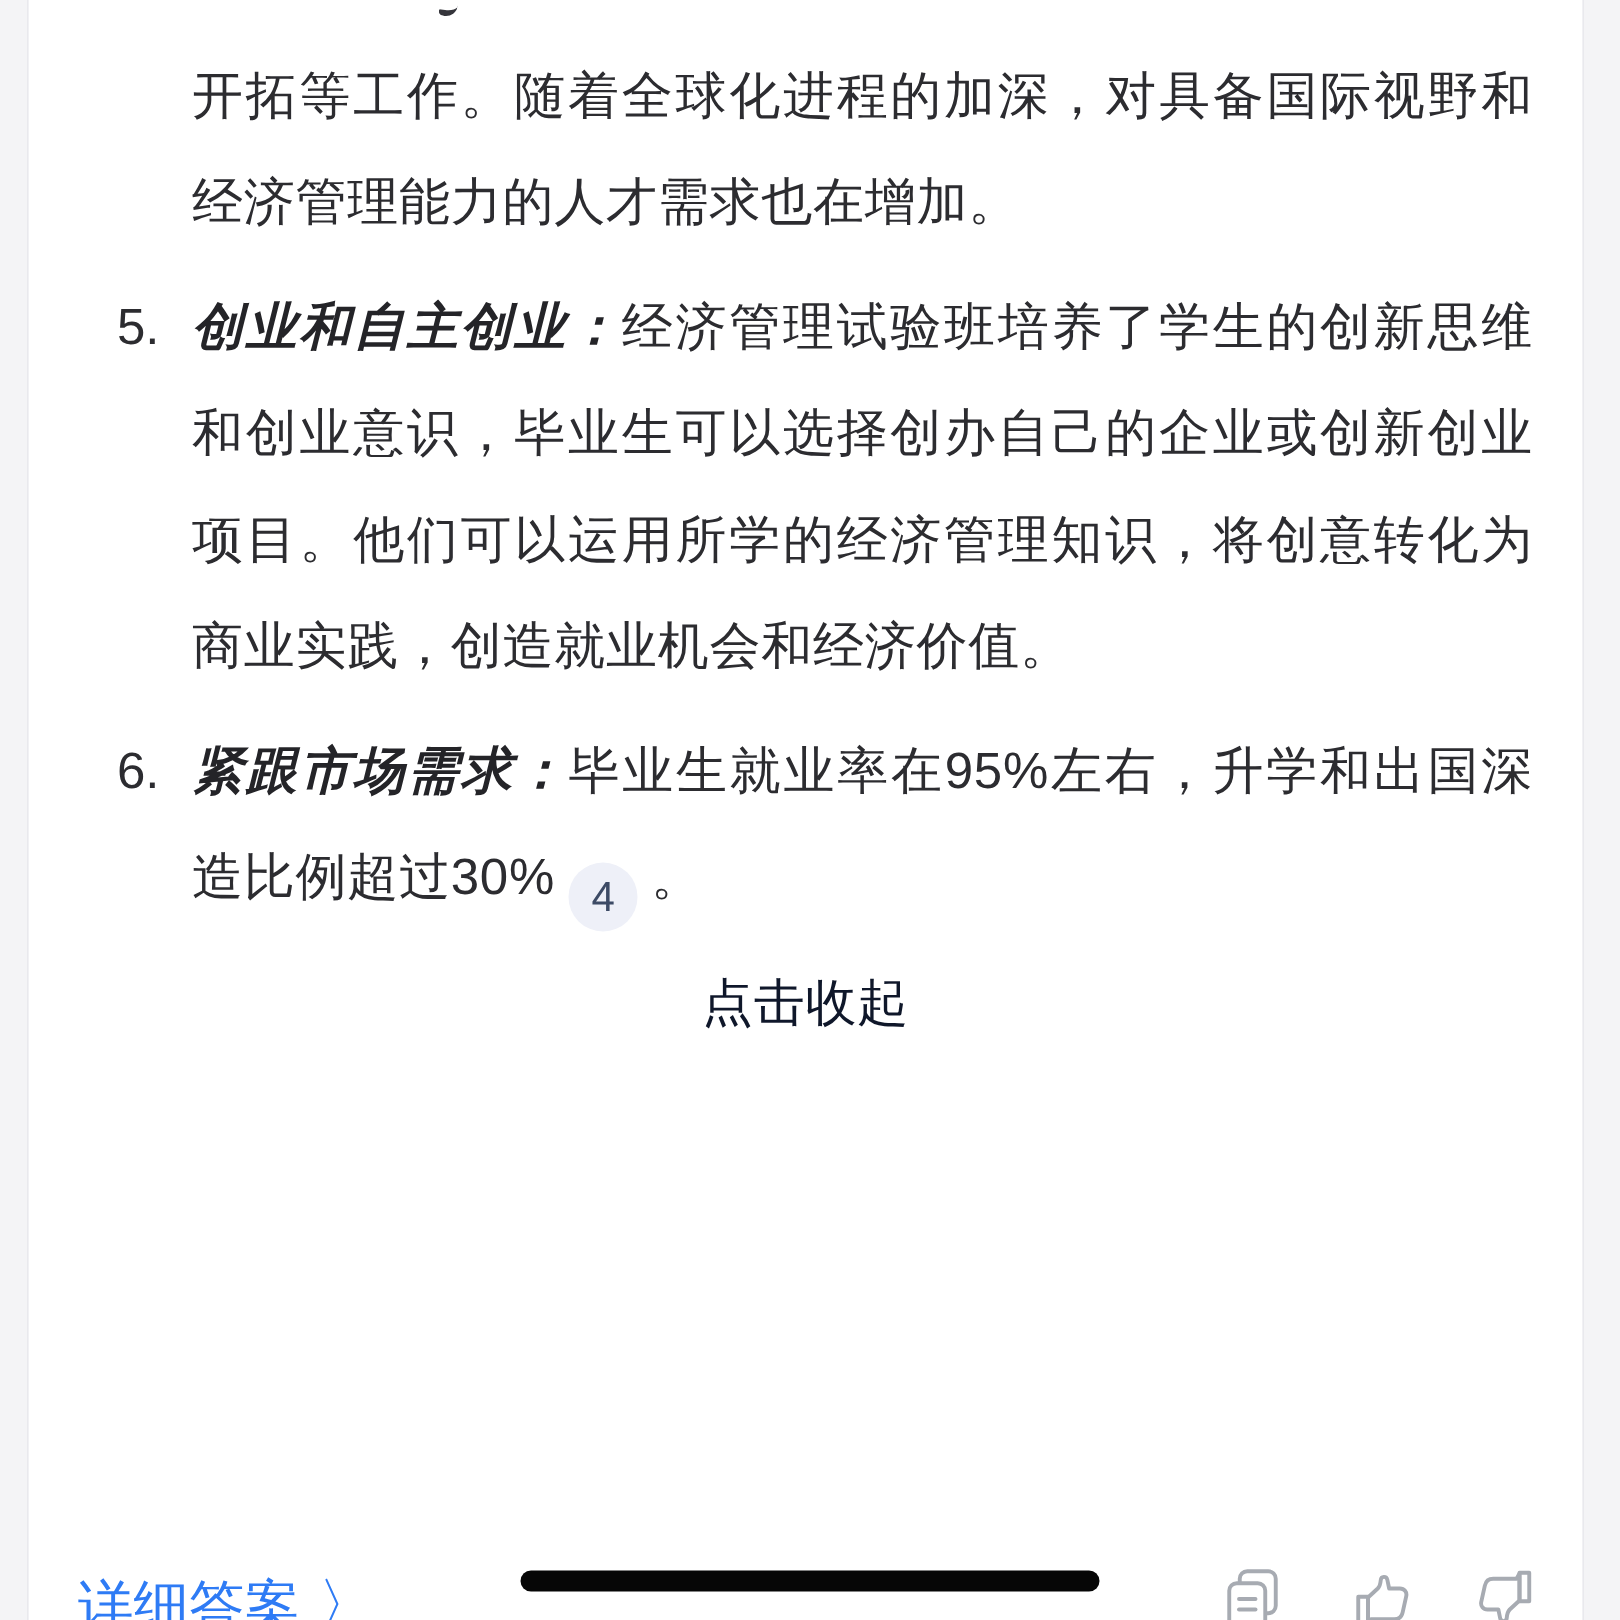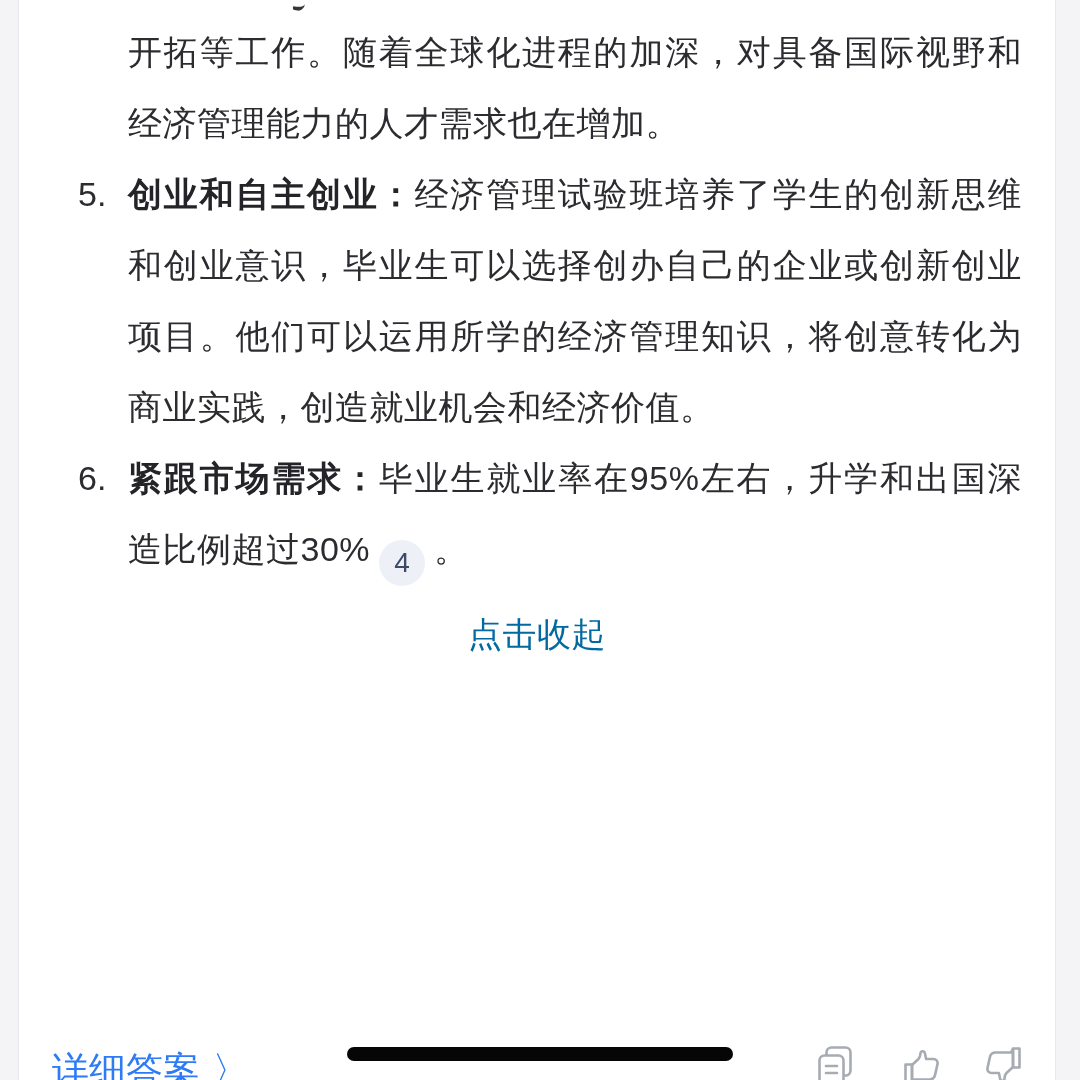--- a/index.html
+++ b/index.html
@@ -46,34 +46,34 @@
     top: 17px;
     width: 1038px;
     color: #2c2c30;
     font-size: 34px;
     line-height: 71px;
     letter-spacing: 0.5px;
   }
   .para {
     text-align: justify;
     text-justify: inter-character;
-    margin: 0;
+    margin: 12px;
   }
   .hang {
     position: relative;
     margin-left: 110px;
     width: 894px;
   }
   .num {
     position: absolute;
     left: -50px;
     top: 0;
     letter-spacing: 0;
   }
-  .term { font-weight: 700; color: #242428; }
+  .term { font-weight: 700; color: #242428; font-style: italic; }
   .badge {
     display: inline-block;
     width: 46px;
     height: 46px;
     border-radius: 50%;
     background: #eef0f8;
     color: #3d4b66;
     font-size: 28px;
     line-height: 46px;
     text-align: center;
@@ -84,21 +84,21 @@
   }
   .closing {
     margin-left: 39px;
     width: 966px;
     margin-top: 10px;
   }
   .collapse {
     margin-top: 13px;
     width: 100%;
     text-align: center;
-    color: #0369a1;
+    color: #0f172a;
     font-size: 34px;
     cursor: pointer;
   }
 
   
   .detail-link {
     position: absolute;
     left: 52px;
     top: 1046px;
     font-size: 37px;

